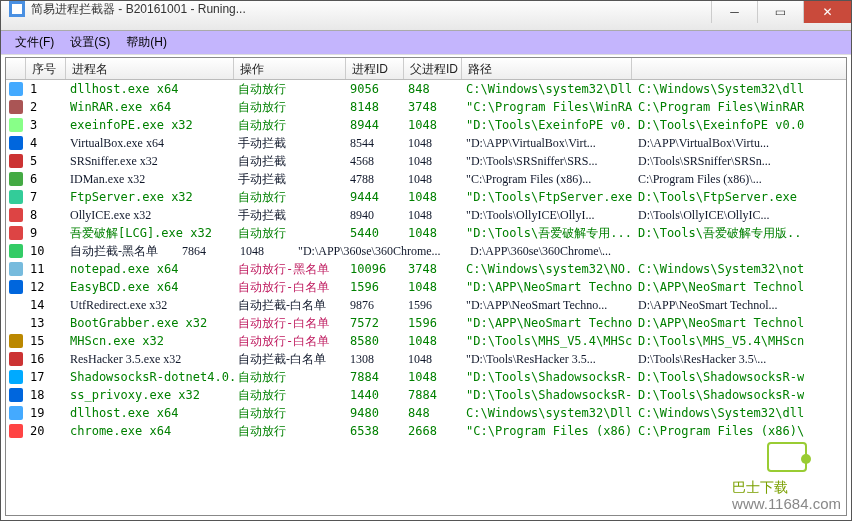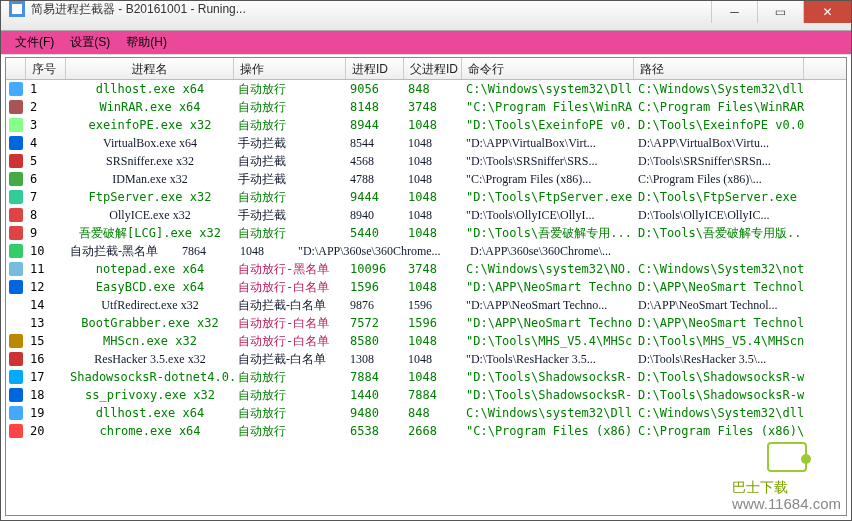--- a/index.html
+++ b/index.html
@@ -7,34 +7,34 @@
 
 .window { width: 852px; height: 521px; border: 1px solid #555; background: #fff; position: relative; }
 
 .titlebar { height: 30px; background: linear-gradient(to bottom, #fdfdfd, #e8e8e8); display: flex; align-items: flex-start; padding-left: 8px; border-bottom: 1px solid #aaa; position: relative; }
 .titlebar-icon { width: 16px; height: 16px; margin-right: 6px; }
 .titlebar-text { color: #333; font-size: 12px; }
 .win-btns { position: absolute; right: 0; top: 0; display: flex; }
 .win-btn { width: 46px; height: 22px; display: flex; align-items: center; justify-content: center; color: #333; font-size: 12px; border-left: 1px solid #ccc; cursor: pointer; }
 .win-btn.close { background: #c94a3b; color: #fff; width: 48px; }
 
-.menubar { height: 24px; background: #ec4899; display: flex; padding-left: 6px; border-bottom: 1px solid #ddd; }
+.menubar { height: 24px; background: #c4b5fd; display: flex; padding-left: 6px; border-bottom: 1px solid #ddd; }
 .menu-item { padding: 3px 8px; cursor: pointer; }
 
 .content { position: absolute; top: 56px; left: 4px; right: 4px; bottom: 4px; border: 1px solid #888; background: #fff; }
 
 .table-header { display: flex; height: 22px; background: linear-gradient(to bottom, #fff, #eee); border-bottom: 1px solid #bbb; }
 .th { border-right: 1px solid #ccc; padding: 3px 6px; color: #222; white-space: nowrap; overflow: hidden; }
 
 .table-body { overflow: hidden; }
 .row { display: flex; height: 18px; line-height: 18px; white-space: nowrap; }
 .td { padding: 0 4px; overflow: hidden; white-space: nowrap; text-overflow: clip; font-family: "SimSun", monospace; }
 .col-icon { width: 20px; display: flex; align-items: center; justify-content: center; padding: 0; }
 .col-seq { width: 40px; }
-.col-name { width: 168px; text-align: center; }
+.col-name { width: 168px; }
 .col-op { width: 112px; }
 .col-pid { width: 58px; }
 .col-ppid { width: 58px; }
 .col-cmd { width: 172px; }
 .col-path { width: 170px; }
 
 .green { color: #008000; }
 .red { color: #0f172a; font-family: Liberation Serif, serif; }
 .olive { color: #be185d; }
 .black { color: #000; }
@@ -72,21 +72,20 @@
   </div>
 
   <div class="content">
     <div class="table-header">
       <div class="th col-icon"></div>
       <div class="th col-seq">序号</div>
       <div class="th col-name">进程名</div>
       <div class="th col-op">操作</div>
       <div class="th col-pid">进程ID</div>
       <div class="th col-ppid">父进程ID</div>
-      <div class="th col-cmd">命令行</div>
       <div class="th col-path">路径</div>
     </div>
     <div class="table-body" id="tbody">
         <div class="row">
           <div class="td col-icon">
             <svg class="proc-icon" viewBox="0 0 14 14">
               <rect width="14" height="14" rx="2" fill="#4af"></rect>
             </svg>
           </div>
           <div class="td col-seq black">1</div>

